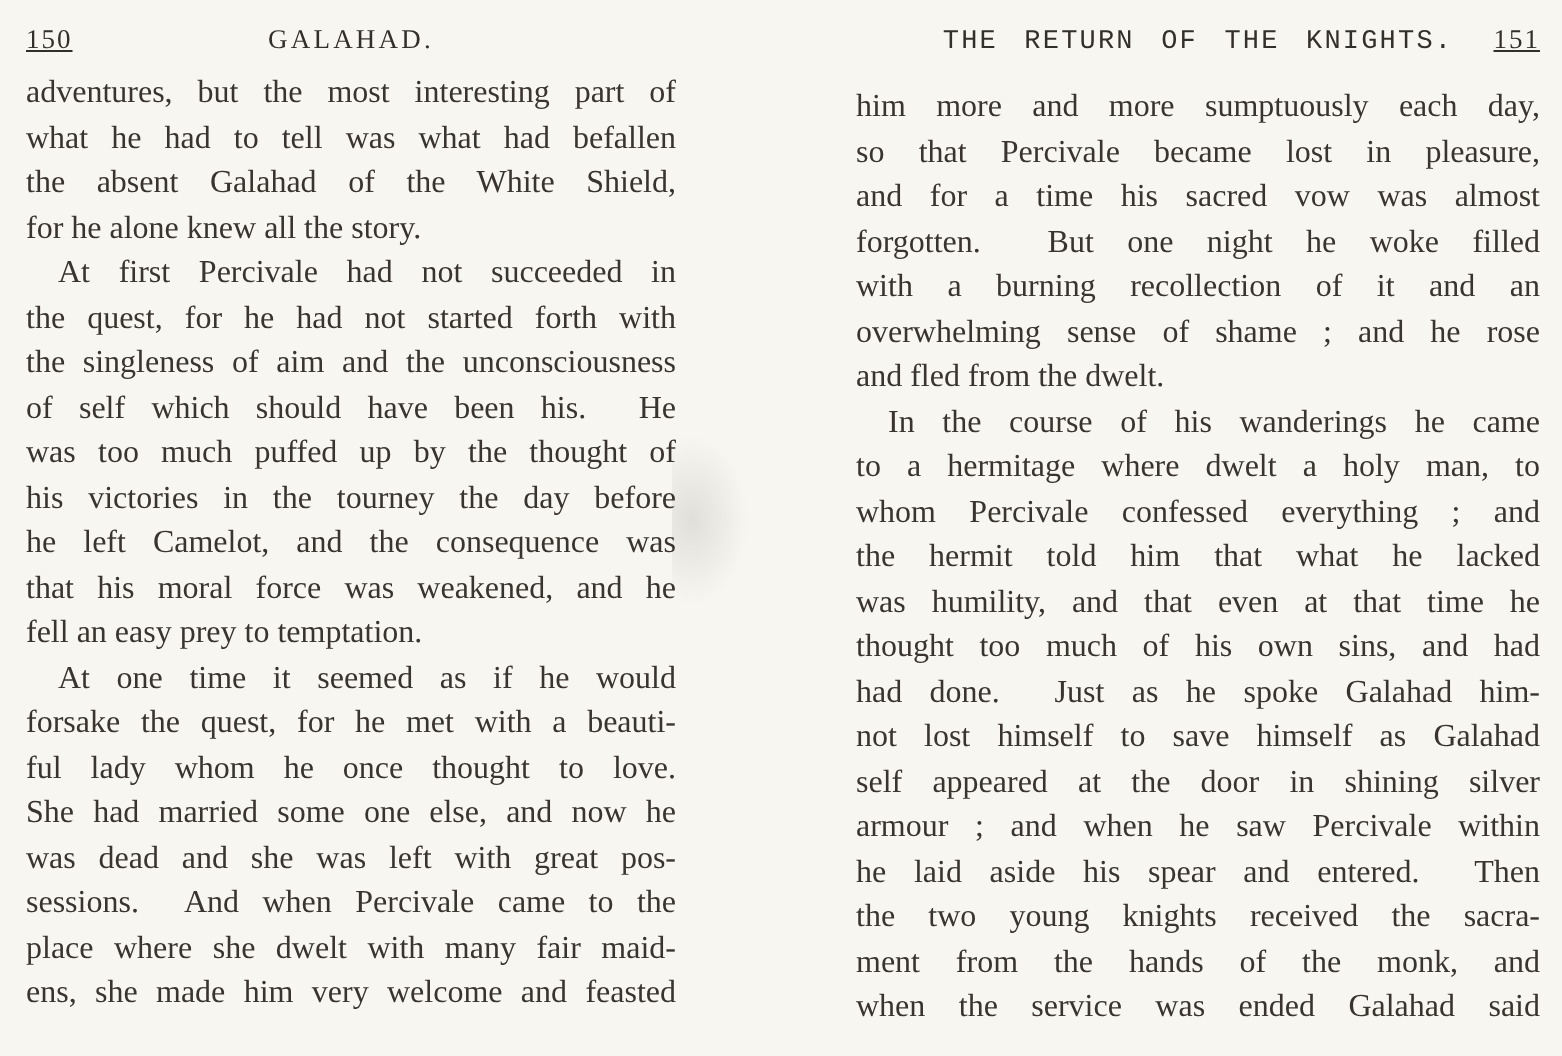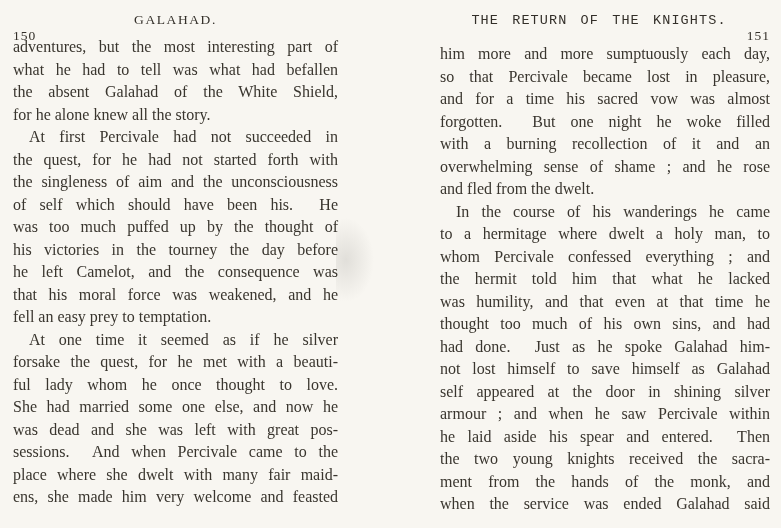--- a/index.html
+++ b/index.html
@@ -38,33 +38,34 @@
     height: 16px;
     text-align: center;
     font-size: 13.5px;
     letter-spacing: 1.6px;
     word-spacing: 3px;
     white-space: nowrap;
     color: #332f29;
   }
   .header .pagenum {
     position: absolute;
-    top: 16px;
+    top: 0;
     letter-spacing: 1px;
+    text-decoration: underline;
   }
   .page.left  .pagenum { left: 0; }
   .page.right .pagenum { right: 0; margin-left: 43px; }
   .page.right .running-title { letter-spacing: 1.1px; word-spacing: 4px; font-family: Liberation Mono, monospace; }
 
   .body-block {
     font-size: 16px;
     line-height: 22.5px;
   }
   .page.left  .body-block { margin-top: 8px; }
-  .page.right .body-block { margin-top: 15px; margin-left: 12px; }
+  .page.right .body-block { margin-top: 15px; }
 
   .line {
     text-align: justify;
     text-align-last: justify;
   }
   .line.last { text-align-last: left; }
   .line.indent { text-indent: 16px; }
 </style>
 </head>
 <body>
@@ -89,21 +90,21 @@
           <div class="line">the quest, for he had not started forth with</div>
           <div class="line">the singleness of aim and the unconsciousness</div>
           <div class="line">of self which should have been his.&nbsp; He</div>
           <div class="line">was too much puffed up by the thought of</div>
           <div class="line">his victories in the tourney the day before</div>
           <div class="line">he left Camelot, and the consequence was</div>
           <div class="line">that his moral force was weakened, and he</div>
           <div class="line last">fell an easy prey to temptation.</div>
         </div>
         <div class="para">
-          <div class="line indent">At one time it seemed as if he silver</div>
+          <div class="line indent">At one time it seemed as if he would</div>
           <div class="line">forsake the quest, for he met with a beauti-</div>
           <div class="line">ful lady whom he once thought to love.</div>
           <div class="line">She had married some one else, and now he</div>
           <div class="line">was dead and she was left with great pos-</div>
           <div class="line">sessions.&nbsp; And when Percivale came to the</div>
           <div class="line">place where she dwelt with many fair maid-</div>
           <div class="line">ens, she made him very welcome and feasted</div>
         </div>
       </div>
   </div>

